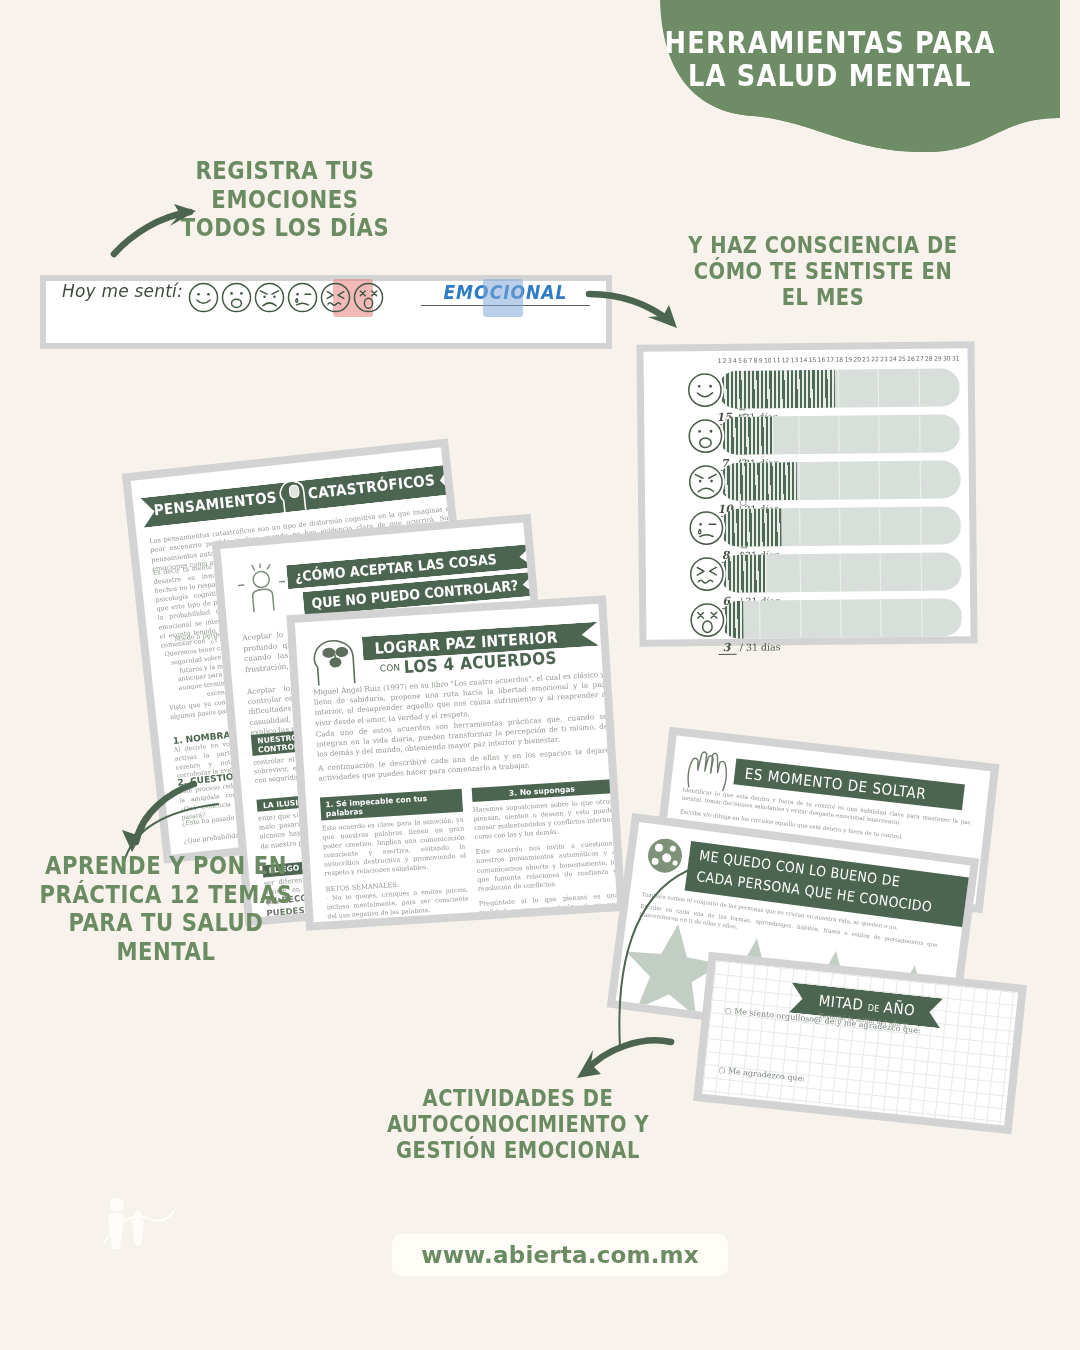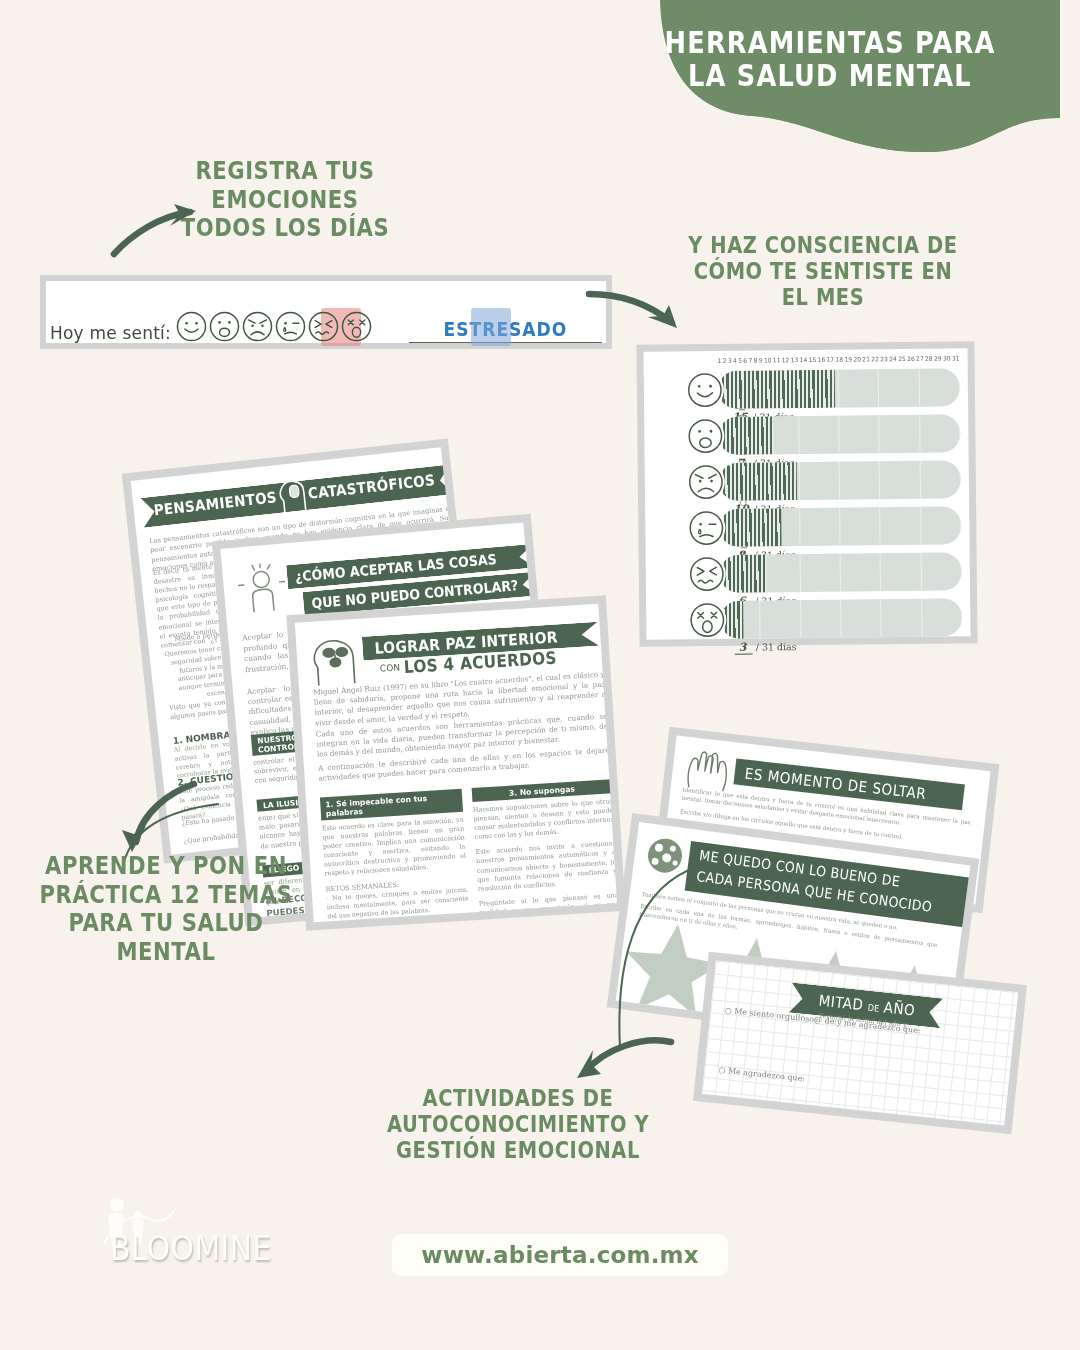--- a/index.html
+++ b/index.html
@@ -40,21 +40,21 @@
   .arrow{position:absolute;}
   .arrow svg{display:block;}
 
   
   #mood-strip{
     position:absolute;left:40px;top:275px;width:572px;height:74px;
     background:#D2D3D2;padding:6px;box-sizing:border-box;
   }
   #mood-strip-inner{
     width:100%;height:100%;background:#fff;box-sizing:border-box;
-    display:flex;align-items:flex-end;padding:0 4px;
+    display:flex;align-items:flex-start;padding:0 16px;font-style:italic;
   }
   #mood-label{
     font-family:"DejaVu Sans","Liberation Sans",sans-serif;
     font-size:17px;color:#3F4A3C;letter-spacing:.2px;white-space:nowrap;
   }
   .faces{display:flex;align-items:center;margin-left:4px;position:relative;}
   .face{width:33px;height:33px;position:relative;}
   .face svg{display:block;}
   .hl{position:absolute;border-radius:3px;opacity:.55;}
   #hl-red{left:146px;top:-2px;width:40px;height:38px;background:#E8817C;}
@@ -98,21 +98,21 @@
     background:#D8DFDA;border-radius:19px;overflow:hidden;
   }
   .bar-grid{position:absolute;inset:0;display:flex;}
   .bar-grid i{flex:1;border-right:1px solid #EDF1EE;}
   .bar-fill{
     position:absolute;left:0;top:0;height:100%;
     background-image:repeating-linear-gradient(90deg,#4E6A55 0 2.2px,#E9EEEA 2.2px 4.3px);
   }
   .bar-face{position:absolute;left:12px;top:0;width:38px;height:38px;z-index:3;}
   .bar-meta{
-    position:absolute;left:58px;font-family:"DejaVu Serif","Liberation Serif",serif;
+    position:absolute;left:42px;font-family:"DejaVu Serif","Liberation Serif",serif;
     font-size:9.5px;color:#4A5447;white-space:nowrap;
   }
   .bar-meta b{
     display:inline-block;min-width:18px;text-align:center;
     border-bottom:1px solid #4A5447;font-style:italic;font-size:11px;
     font-family:"DejaVu Serif","Liberation Serif",serif;
   }
 
   
   .sheet{position:absolute;background:#D2D3D2;box-sizing:border-box;padding:8px;}
@@ -236,21 +236,21 @@
         <div class="face">
           <svg width="33" height="33" viewBox="0 0 40 40">
               <circle cx="20" cy="20" r="17" fill="none" stroke="#3F5640" stroke-width="1.8"></circle>
               <path d="M10,12 L16,18 M16,12 L10,18" stroke="#3F5640" stroke-width="1.7" stroke-linecap="round"></path>
               <path d="M24,12 L30,18 M30,12 L24,18" stroke="#3F5640" stroke-width="1.7" stroke-linecap="round"></path>
               <ellipse cx="20" cy="27" rx="5" ry="6" fill="none" stroke="#3F5640" stroke-width="1.8"></ellipse>
             </svg>
         </div>
       </div>
       <div id="mood-answer">
-        <span>ESTRESADO</span>
+        <span>EMOCIONAL</span>
       </div>
     </div>
   </div>
 
   <div class="caption" id="caption-consciencia">Y HAZ CONSCIENCIA DE CÓMO TE SENTISTE EN EL MES</div>
   <div class="arrow" style="left:585px;top:288px;">
     <svg width="110" height="70" viewBox="0 0 110 70">
       <path d="M4,6 C38,6 66,18 86,34" stroke="#4C6550" stroke-width="6.5" fill="none" stroke-linecap="round"></path>
       <path d="M92,40 L84,17 L78,28 L63,29 Z" fill="#4C6550"></path>
     </svg>
@@ -607,20 +607,19 @@
   <div id="logo">
     <svg style="position:absolute;left:0;top:0;" width="120" height="56" viewBox="0 0 120 56">
       <g fill="#FFFDF9" stroke="none">
         <circle cx="31" cy="10" r="7"></circle>
         <path d="M22,20 q8,-5 16,0 l-4,34 h-8 z"></path>
         <circle cx="52" cy="20" r="4"></circle>
         <path d="M46,26 q6,-4 12,0 l-3,24 h-6 z"></path>
       </g>
       <path d="M18,48 q22,-34 46,-24 q14,6 24,-8" fill="none" stroke="#FFFDF9" stroke-width="2.2" stroke-linecap="round"></path>
     </svg>
-    <div id="logo-word">BLOOMINE</div>
   </div>
 
   <div id="footer-url">
     <span>www.abierta.com.mx</span>
   </div>
 
 </div>
 
 </body></html>

